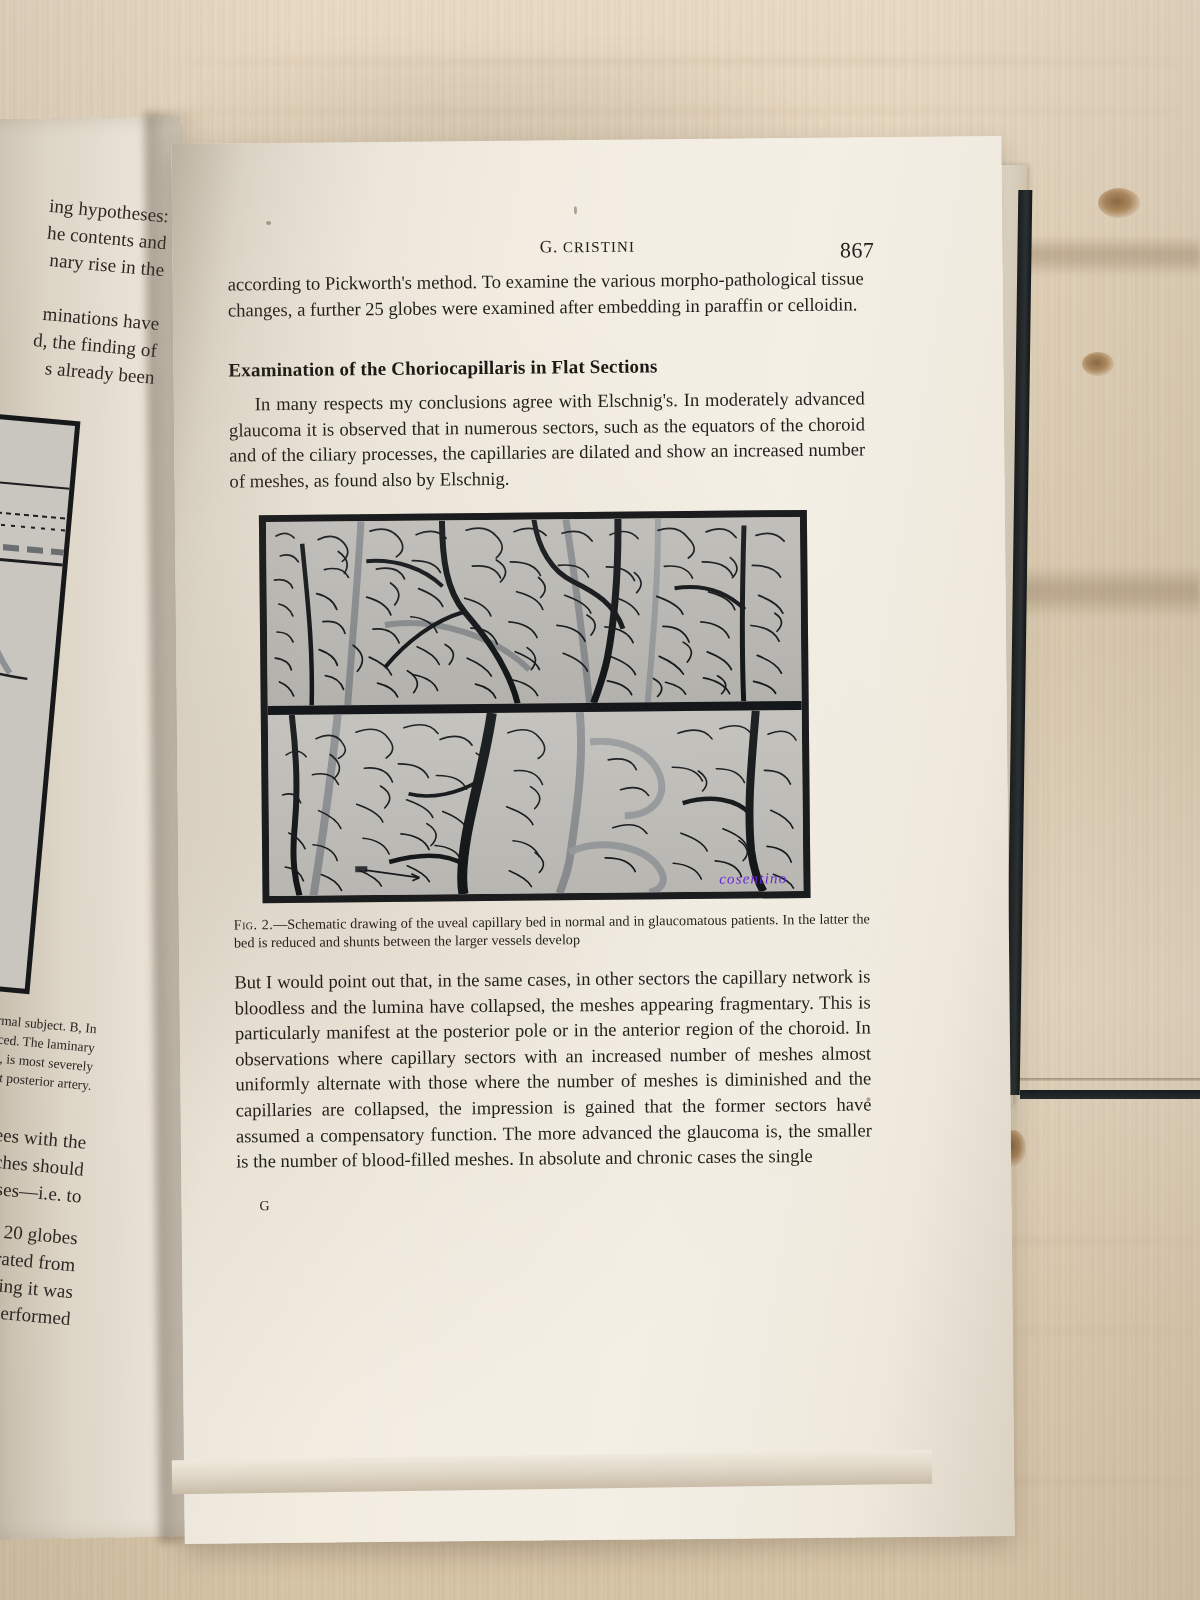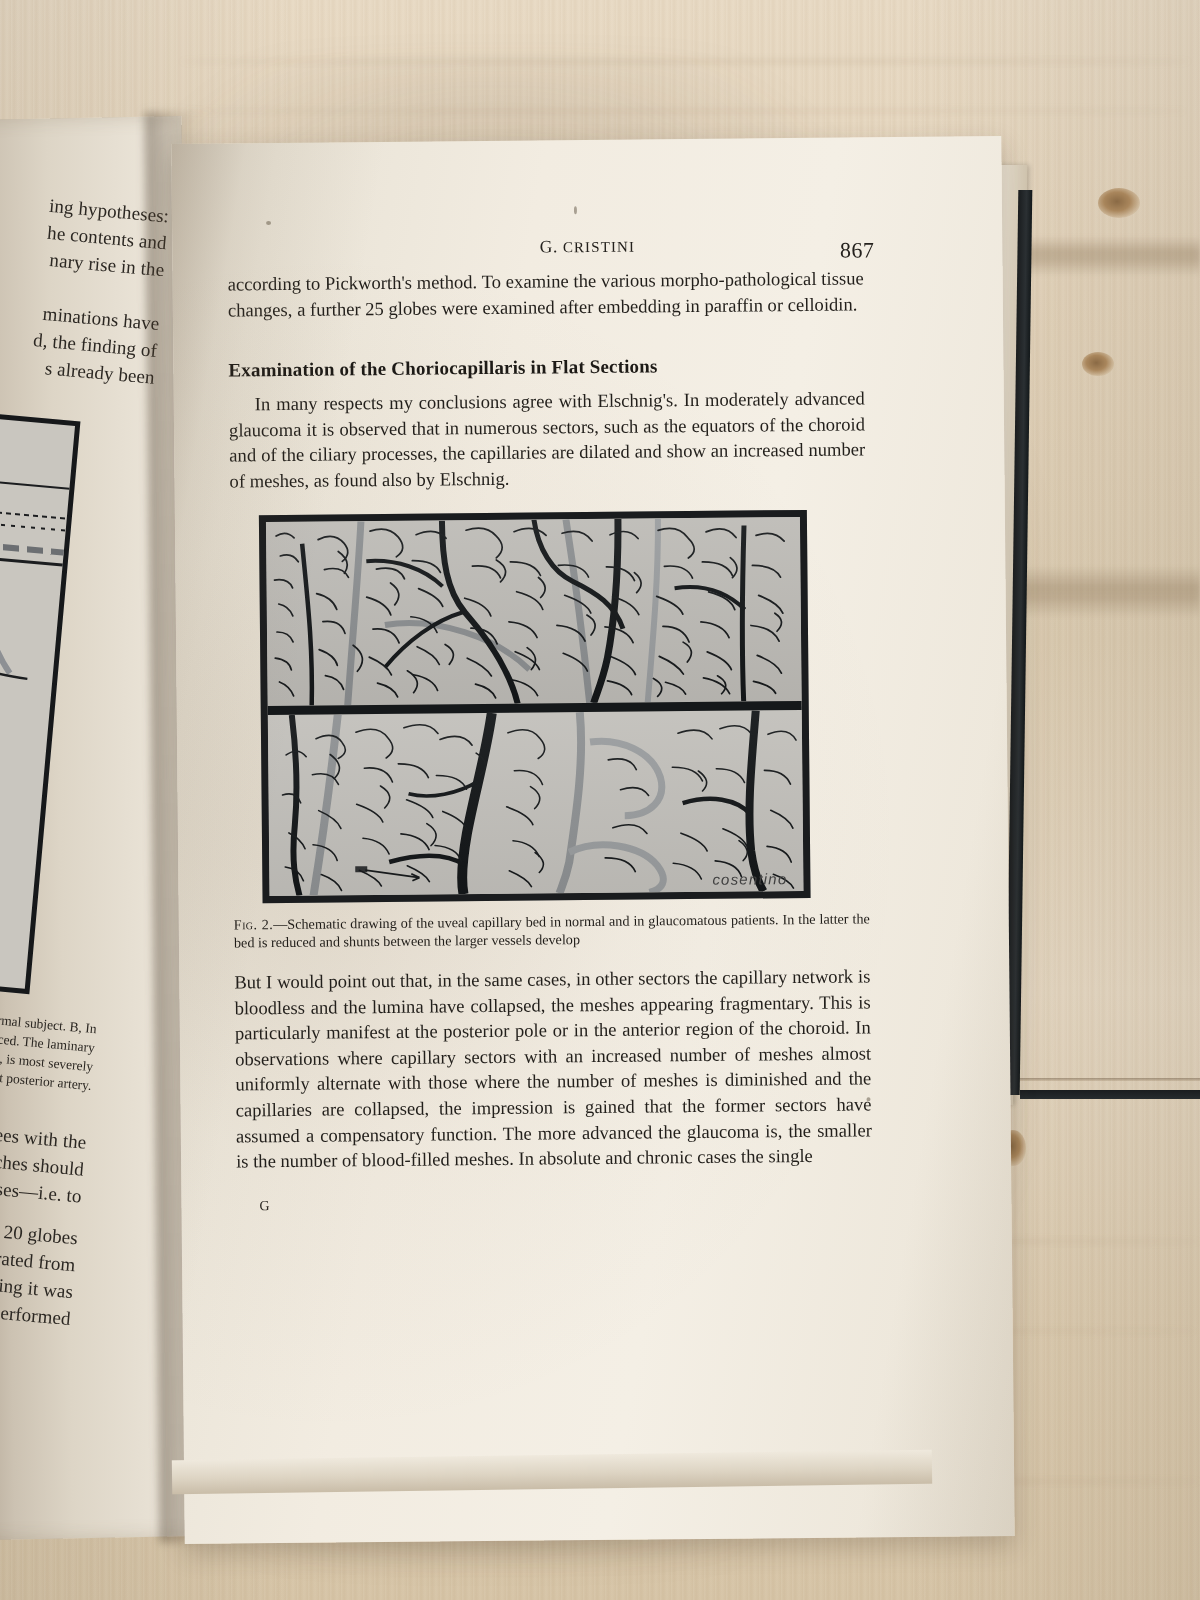--- a/index.html
+++ b/index.html
@@ -169,22 +169,22 @@
   #fig-divider {
     position:absolute; left:0; top:184px; width:100%; height:9px;
     background:#15181a;
     z-index:6;
   }
   .fig-half { position:absolute; left:0; width:100%; overflow:hidden; }
   #fig-top { top:0; height:184px; background:#bdbbb6; }
   #fig-bottom { top:193px; height:181px; background:#c2c0bb; }
   #fig-sig {
     position:absolute; right:16px; bottom:4px;
-    font-family:Liberation Sans, sans-serif; font-style:italic;
-    font-size:15px; color:#404040; letter-spacing:1.2px; z-index:9;
+    font-family:Liberation Serif, serif; font-style:italic;
+    font-size:15px; color:#6d28d9; letter-spacing:1.2px; z-index:9;
   }
 
   #fig-caption {
     position:absolute; left:55px; top:772px; width:636px;
     font-size:14.2px; line-height:18px; color:#201d19; text-align:justify;
   }
   #fig-caption .fignum { font-variant:small-caps; letter-spacing:0.4px; }
 
   #para-3 { top:826px; }
   #sig-mark {

